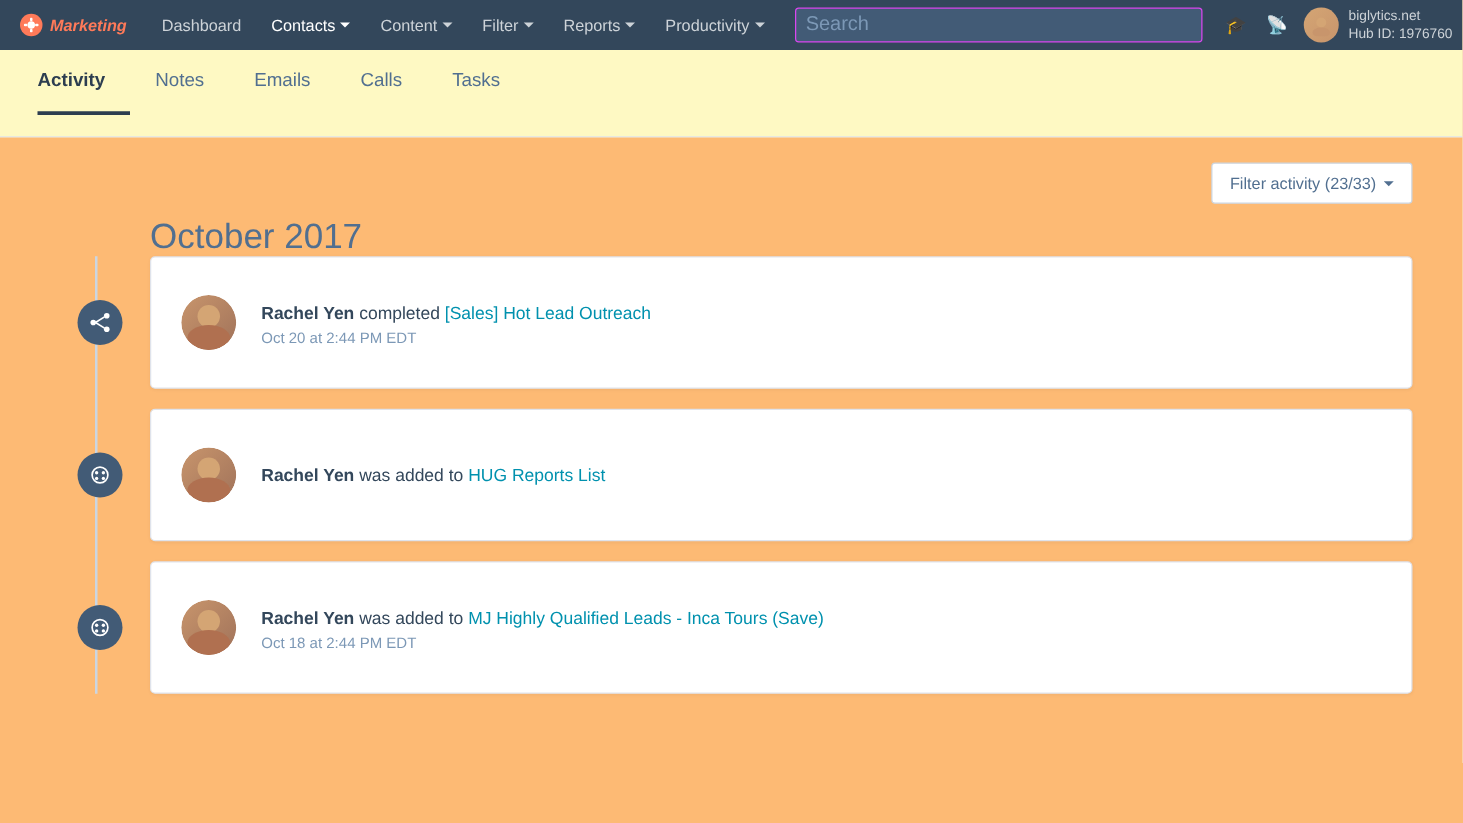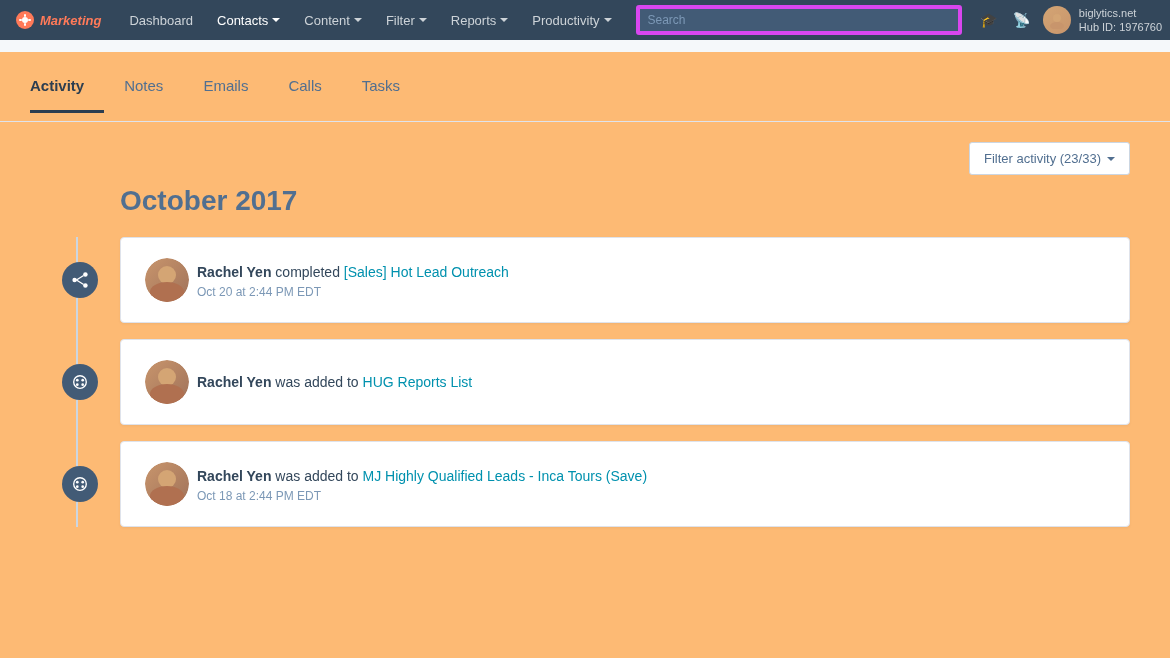--- a/index.html
+++ b/index.html
@@ -43,25 +43,25 @@
       border-top: 4px solid currentColor;
       display: inline-block;
     }
     .nav-search {
       flex: 1;
       margin: 0 10px;
     }
     .nav-search input {
       width: 100%;
       background: #425b76;
-      border: 4px solid #d946ef;
+      border: 1px solid #d946ef;
       border-radius: 3px;
       color: #cdd3d8;
       padding: 4px 8px;
-      font-size: 12px;
+      font-size: 16px;
       outline: none;
     }
     .nav-search input::placeholder { color: #7c98b6; }
     .nav-right {
       display: flex; align-items: center; gap: 8px;
     }
     .nav-icon-btn {
       color: #cdd3d8;
       font-size: 14px;
       cursor: pointer;
@@ -75,27 +75,26 @@
       color: white; font-size: 10px;
     }
     .nav-account {
       color: #cdd3d8;
       font-size: 11px;
       line-height: 1.3;
     }
 
     
     .tabs-bar {
-      background: #fdba74;
+      background: #fef9c3;
       border-bottom: 1px solid #dfe3eb;
       padding: 0 30px;
       display: flex;
-      align-items: center;
+      align-items: flex-start;
       height: 70px;
-      margin-top: 12px;
     }
     .tab {
       padding: 16px 20px;
       font-size: 15px;
       color: #516f90;
       cursor: pointer;
       border-bottom: 3px solid transparent;
       margin-bottom: -1px;
       white-space: nowrap;
     }
@@ -132,23 +131,22 @@
       display: flex; align-items: center; gap: 6px;
     }
 
     
     .timeline-container {
       padding: 10px 40px 20px 40px;
       position: relative;
     }
     .month-header {
       font-size: 28px;
-      font-weight: 700;
+      font-weight: 400;
       color: #516f90;
-      margin-bottom: 20px;
       margin-left: 80px;
     }
 
     .timeline-section {
       position: relative;
       padding-left: 80px;
     }
     
     .timeline-section::before {
       content: '';
@@ -180,25 +178,25 @@
     }
     .activity-icon svg {
       fill: white;
       width: 18px; height: 18px;
     }
 
     .activity-card {
       background: #fff;
       border: 1px solid #dfe3eb;
       border-radius: 4px;
-      padding: 20px 24px;
+      padding: 30px 24px;
       width: 100%;
       display: flex;
       align-items: center;
-      gap: 8px;
+      gap: 20px;
       box-shadow: 0 1px 3px rgba(0,0,0,0.05);
     }
     .activity-avatar {
       width: 44px; height: 44px;
       border-radius: 50%;
       flex-shrink: 0;
       overflow: hidden;
     }
     .activity-text { flex: 1; }
     .activity-title { font-size: 14px; color: #33475b; line-height: 1.5; }

